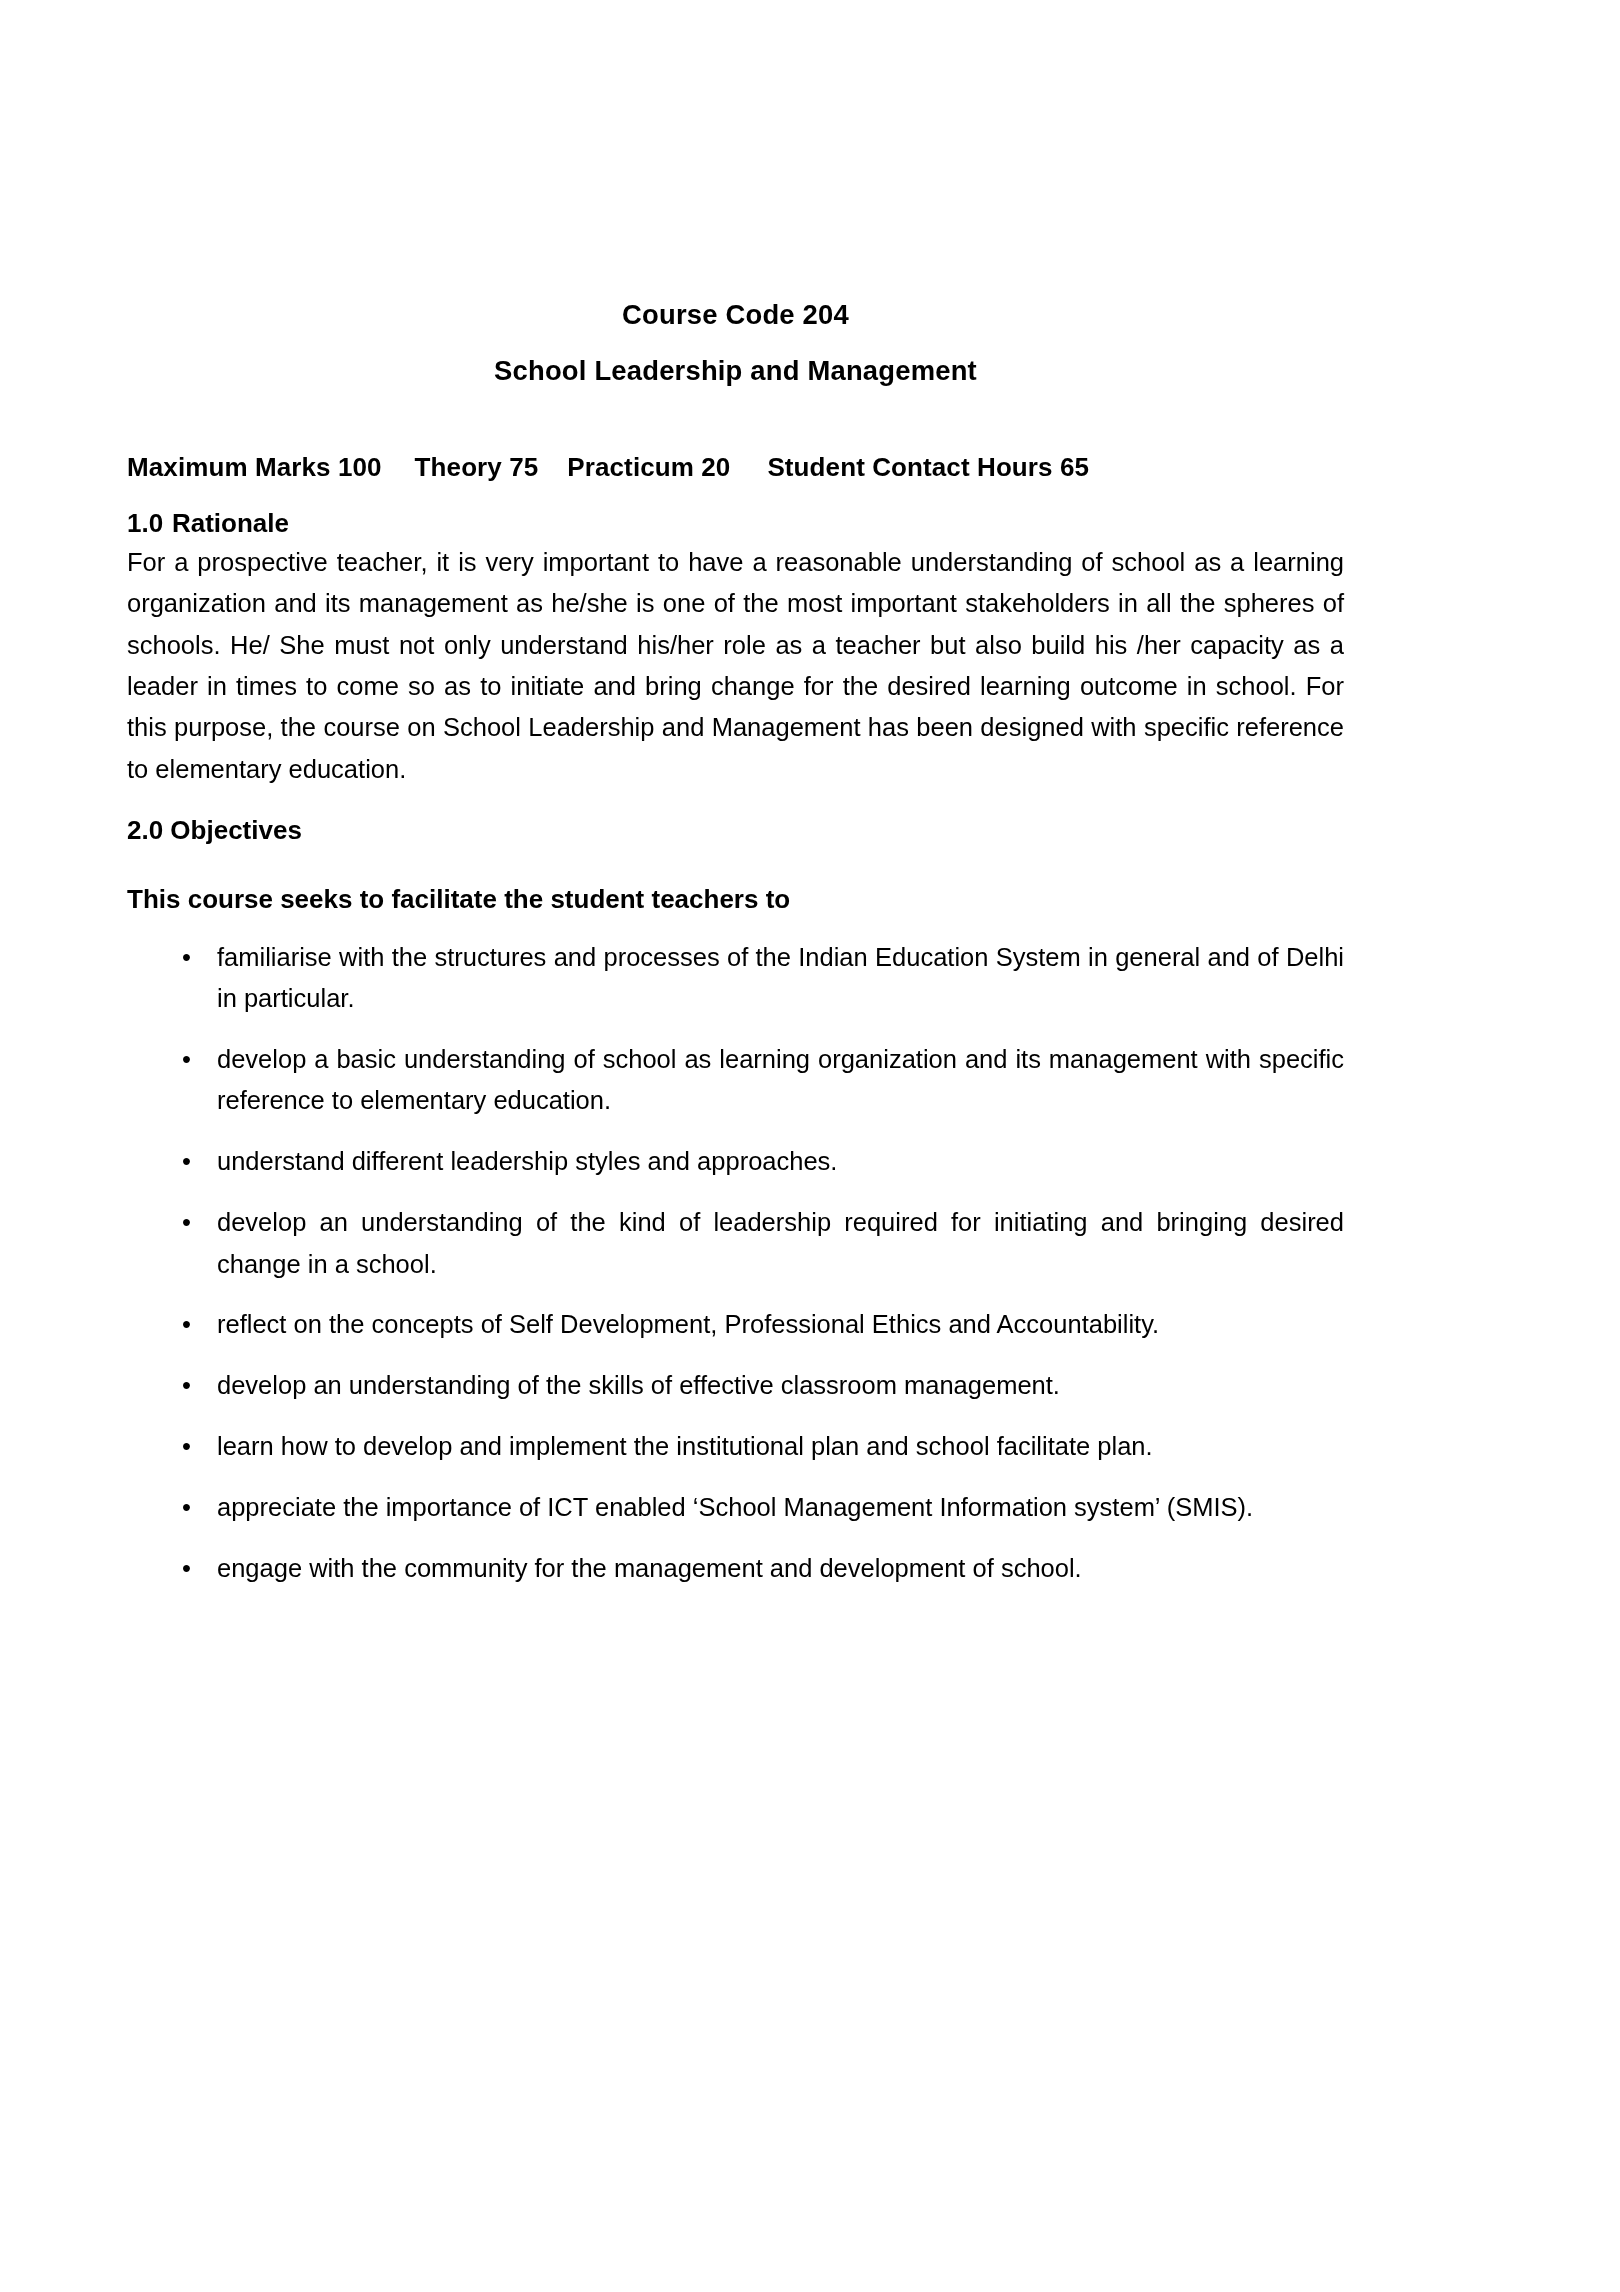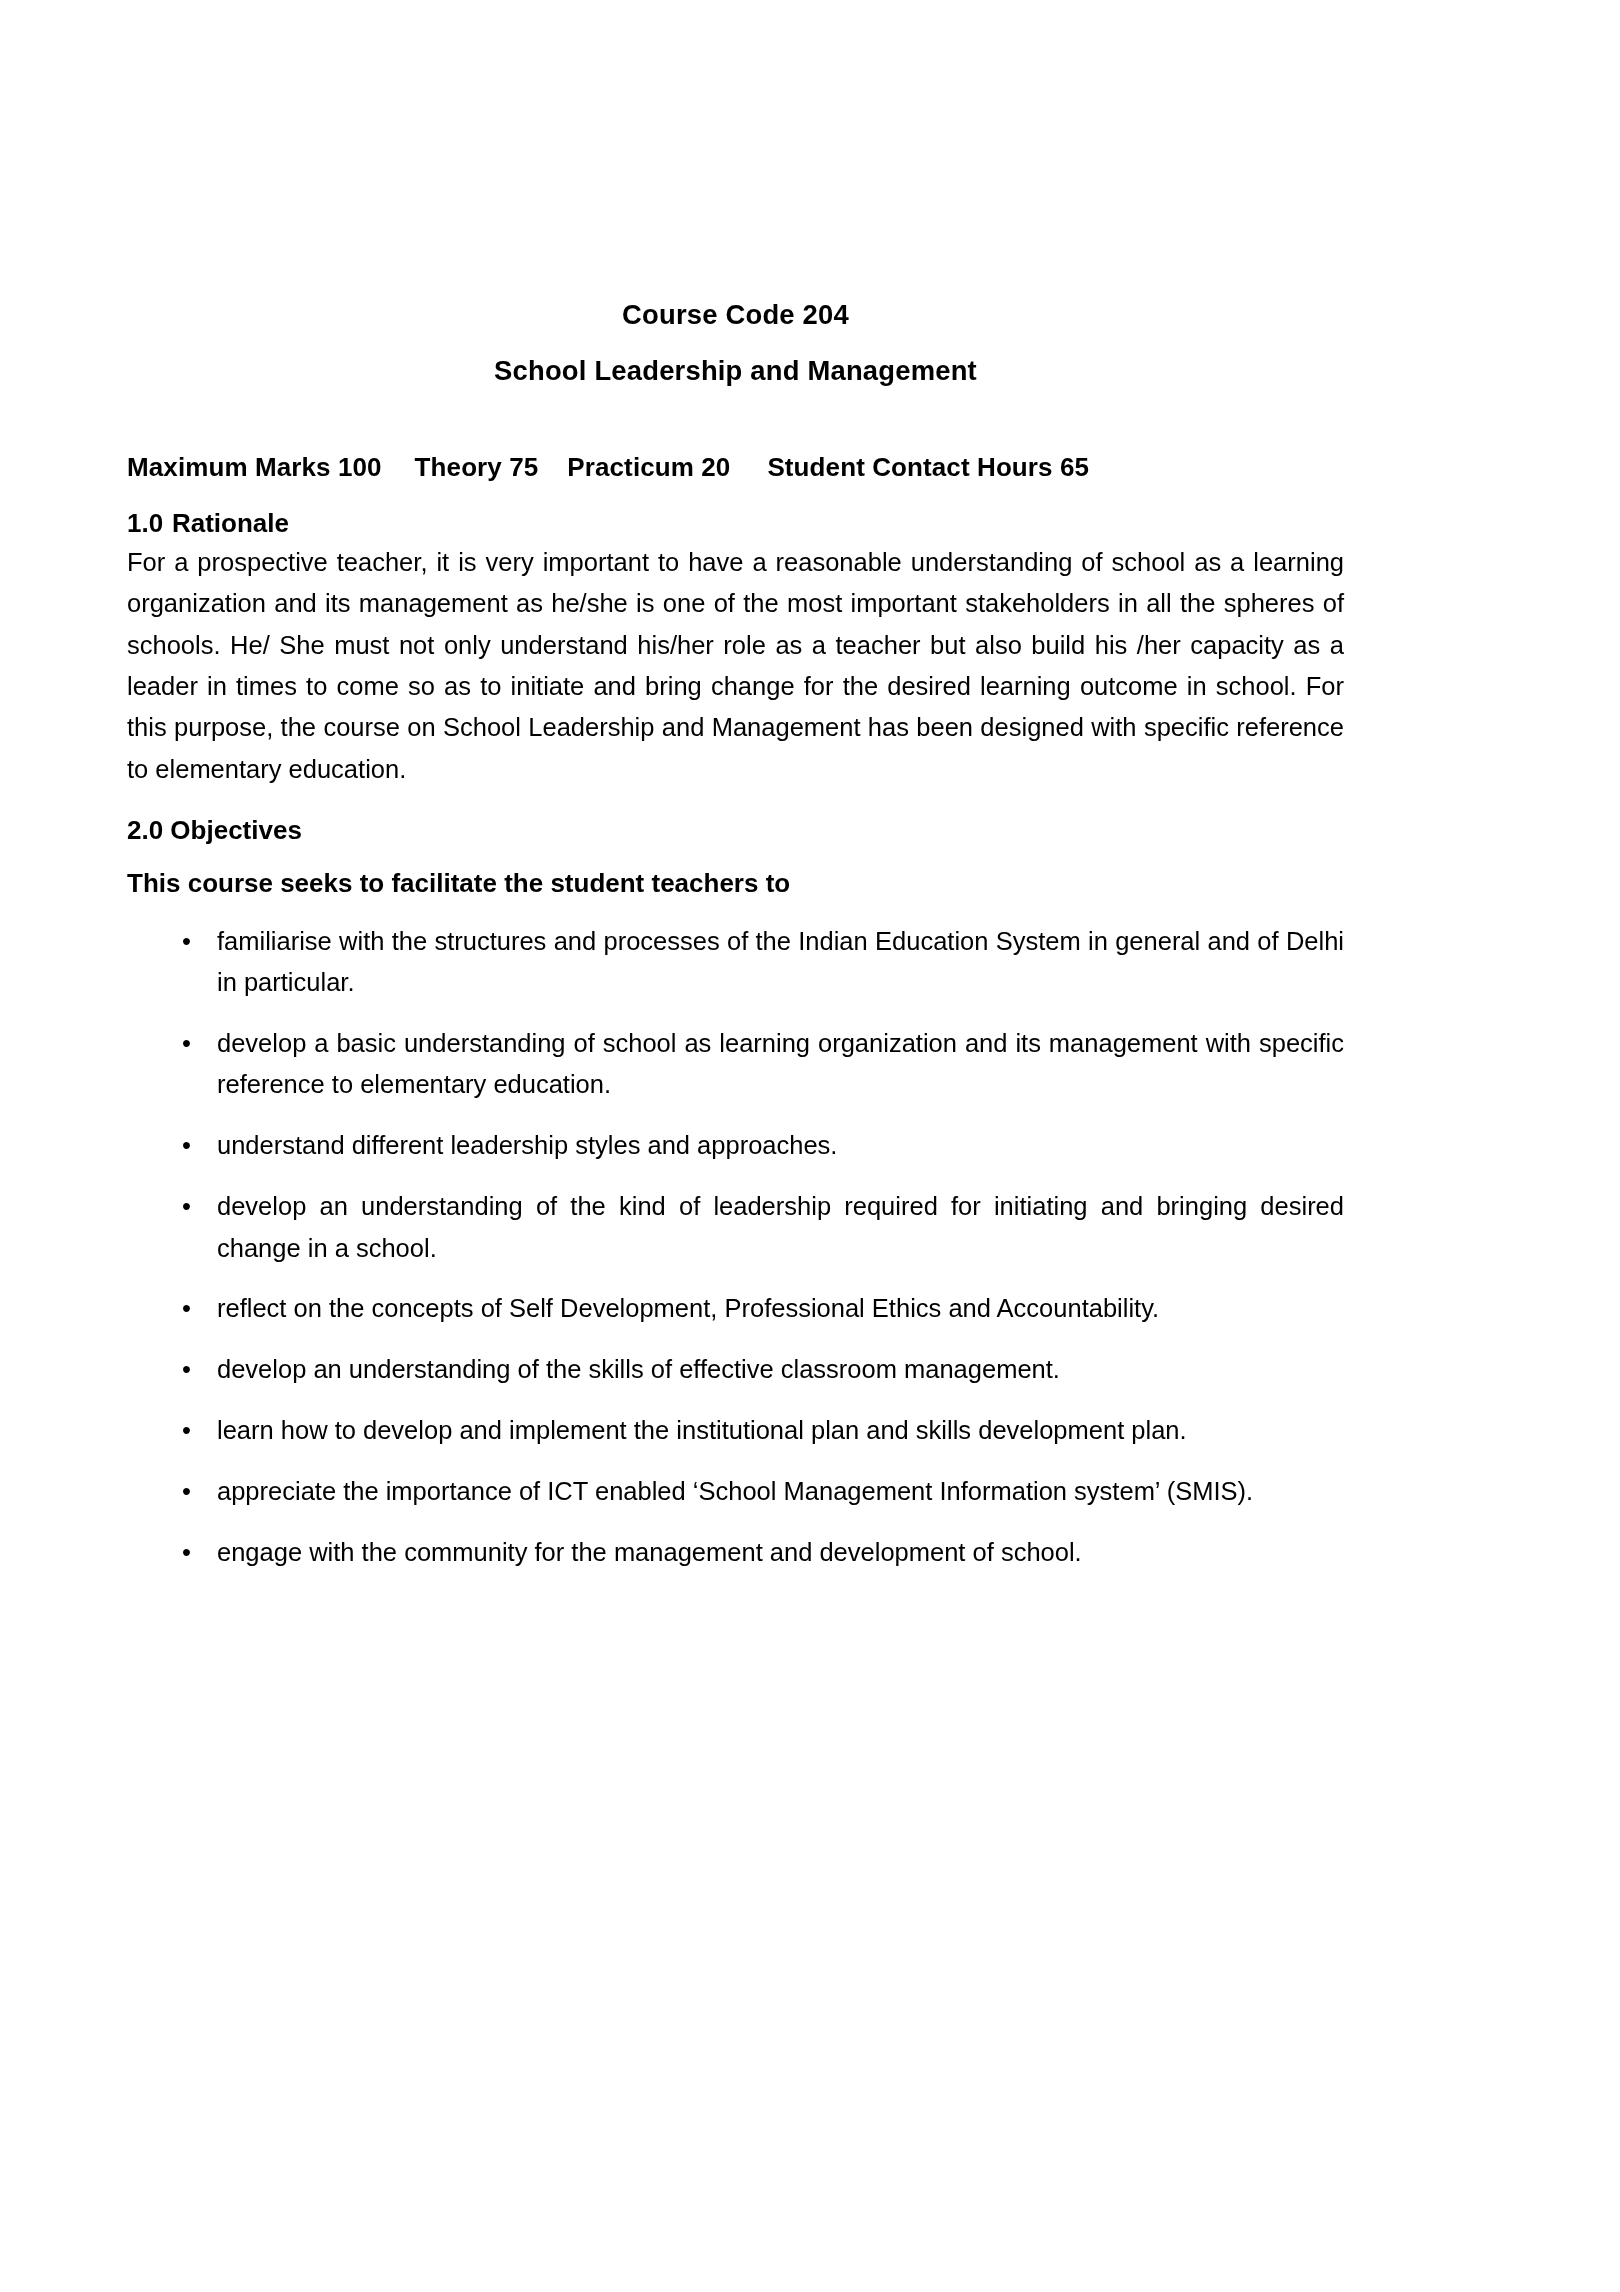--- a/index.html
+++ b/index.html
@@ -54,21 +54,21 @@
   }
   .section-heading .num-gap { display: inline-block; width: 8.8px; }
   .para {
     margin-top: 3px;
     font-size: 25.5px;
     line-height: 1.62;
     text-align: justify;
     text-justify: inter-word;
   }
   .sub-heading {
-    margin-top: 22px;
+    margin-top: 38px;
     font-size: 26px;
     font-weight: bold;
   }
   ul.bullets {
     margin: 21.6px 0 0 0;
     padding: 0;
     list-style: none;
   }
   ul.bullets li {
     position: relative;
@@ -142,21 +142,21 @@
       <li>
         <span class="bullet">•</span>
         <span>reflect on the concepts of Self Development, Professional Ethics and Accountability.</span>
       </li>
       <li>
         <span class="bullet">•</span>
         <span>develop an understanding of  the skills of effective classroom management.</span>
       </li>
       <li>
         <span class="bullet">•</span>
-        <span>learn how to develop and implement the institutional plan and skills development  plan.</span>
+        <span>learn how to develop and implement the institutional plan and school facilitate  plan.</span>
       </li>
       <li>
         <span class="bullet">•</span>
         <span>appreciate the importance of ICT enabled ‘School Management Information system’ (SMIS).</span>
       </li>
       <li>
         <span class="bullet">•</span>
         <span>engage with the community for the management and development of school.</span>
       </li>
     </ul>

